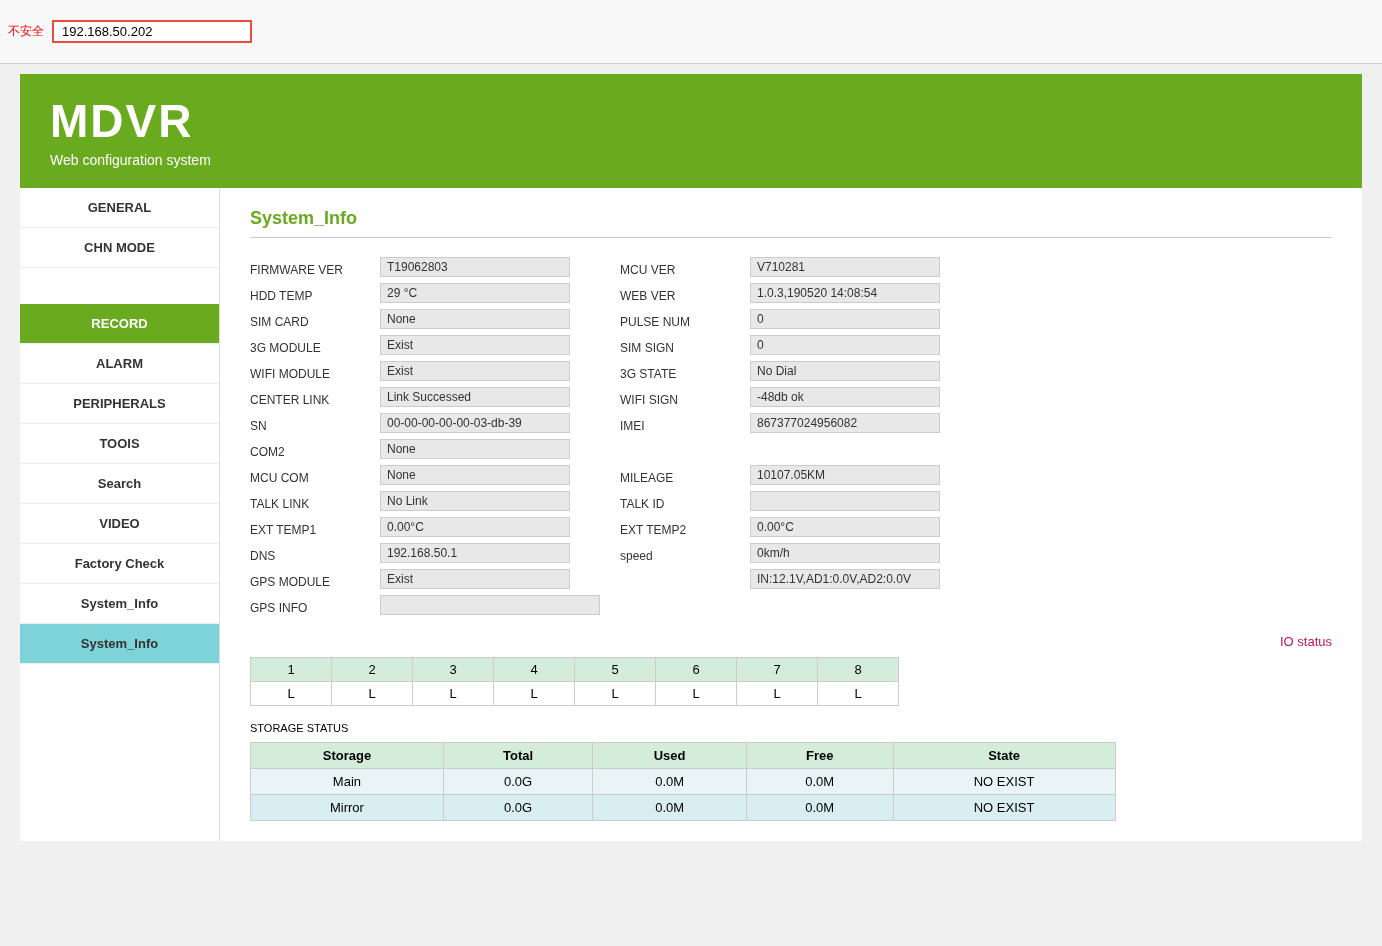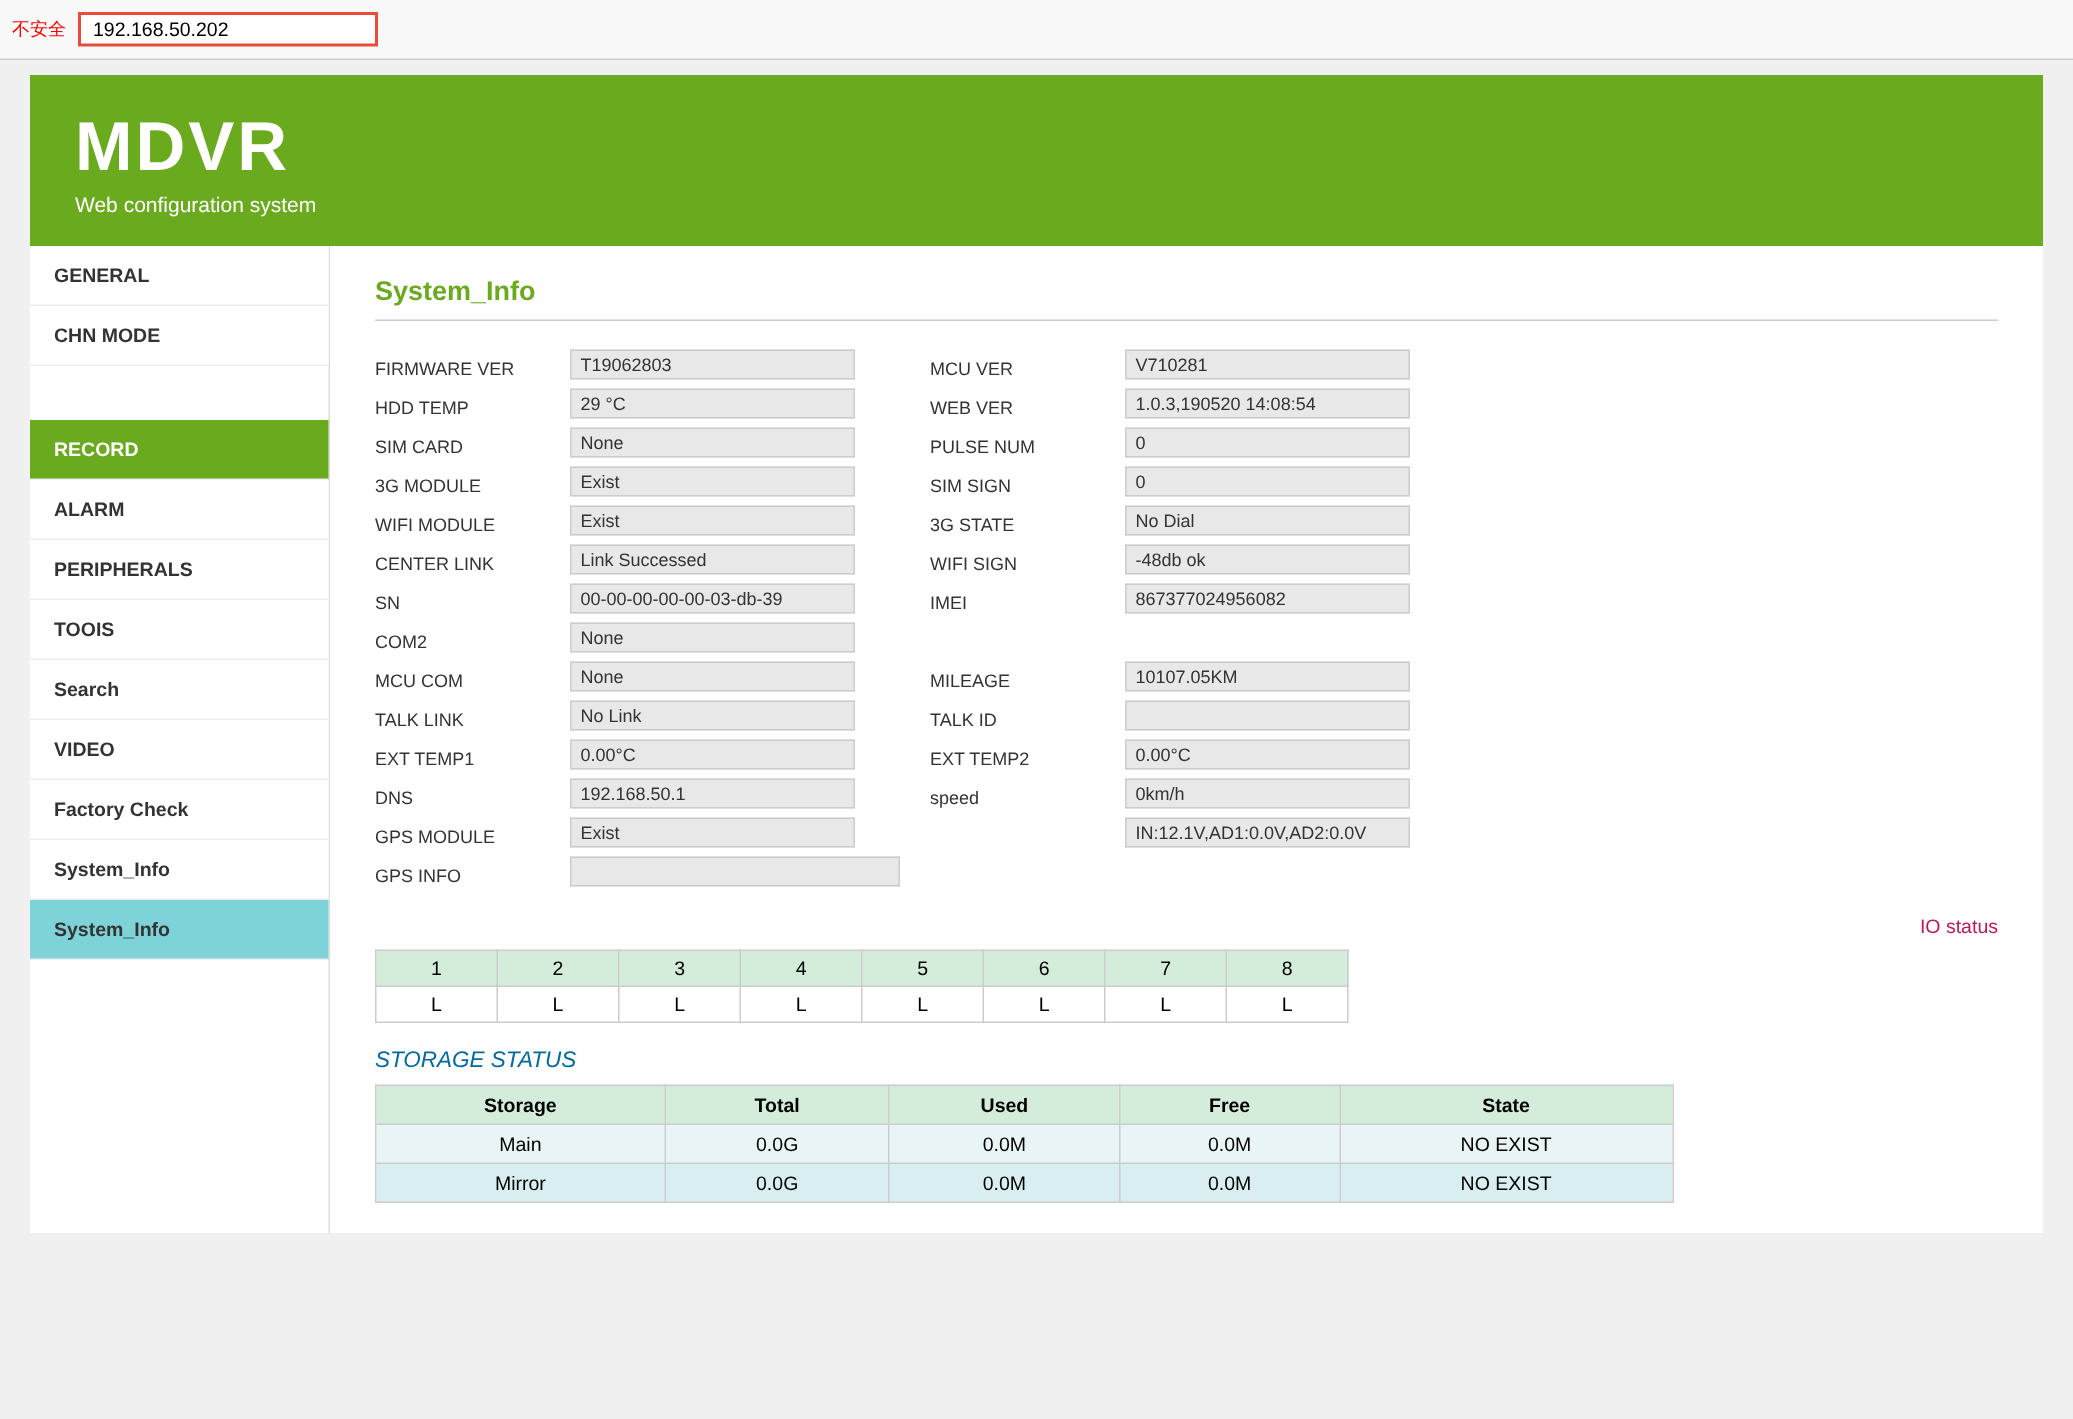--- a/index.html
+++ b/index.html
@@ -2,21 +2,21 @@
 <html><head>
   <meta charset="utf-8">
   <style>
     * { box-sizing: border-box; margin: 0; padding: 0; }
     body { font-family: Arial, sans-serif; font-size: 13px; background: #f0f0f0; }
 
     
     .browser-bar {
       display: flex;
       align-items: center;
-      padding: 8px 8px;
+      padding: 20px 8px;
       background: #f8f8f8;
       border-bottom: 1px solid #ccc;
       gap: 8px;
     }
     .browser-warning {
       color: red;
       font-size: 12px;
       white-space: nowrap;
     }
     .browser-url {
@@ -60,20 +60,21 @@
     
     .sidebar {
       width: 200px;
       min-width: 200px;
       background: white;
       border-right: 1px solid #ddd;
     }
     .sidebar-item {
       display: block;
       padding: 12px 16px;
+      text-align: center;
       cursor: pointer;
       border-bottom: 1px solid #eee;
       color: #333;
       font-weight: bold;
       font-size: 13px;
       text-transform: uppercase;
       background: white;
     }
     .sidebar-item.active-green {
       background: #6aaa1e;
@@ -148,26 +149,25 @@
     .io-table th {
       background: #d4edda;
       font-weight: normal;
     }
     .io-table td {
       background: white;
     }
 
     
     .storage-section-title {
-      font-size: 15px;
-      color: #0369a1;
+      font-size: 11px;
+      color: #000000;
       margin-bottom: 8px;
       font-weight: normal;
       text-transform: uppercase;
-      font-style: italic;
     }
     .storage-table {
       border-collapse: collapse;
       width: 80%;
     }
     .storage-table th, .storage-table td {
       border: 1px solid #ccc;
       text-align: center;
       padding: 5px 16px;
       font-size: 13px;

